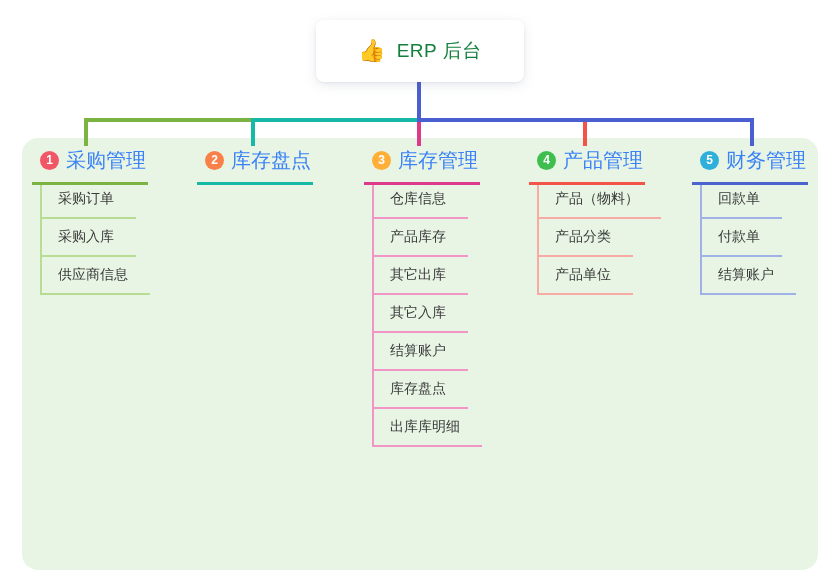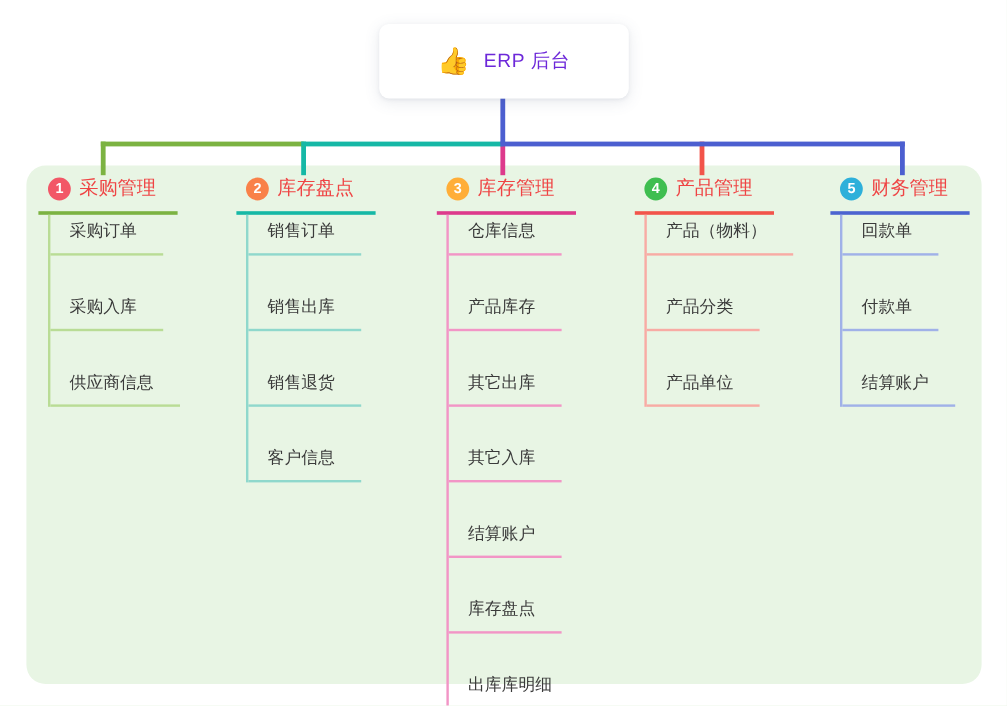--- a/index.html
+++ b/index.html
@@ -42,22 +42,22 @@
     background: #ffffff;
     border-radius: 8px;
     box-shadow: 0 3px 12px rgba(80, 90, 120, 0.13), 0 1px 3px rgba(80, 90, 120, 0.08);
     display: flex; align-items: center; justify-content: center;
     gap: 11px;
     z-index: 10;
     cursor: default;
   }
   .root-icon { font-size: 22px; line-height: 1; }
   .root-title {
-    font-size: 16px;
-    color: #6d28d9;
+    font-size: 19px;
+    color: #15803d;
     letter-spacing: 0.5px;
   }
 
   
   .branch { position: absolute; top: 147px; z-index: 2; }
   .branch-header {
     display: flex;
     align-items: center;
     padding: 0 0 8px 8px;
     width: 116px;
@@ -69,29 +69,29 @@
     background: var(--badge);
     color: #ffffff;
     font-size: 12px;
     font-weight: bold;
     line-height: 19px;
     text-align: center;
     flex: 0 0 19px;
   }
   .branch-label {
     margin-left: 7px;
-    font-size: 16px;
-    color: #ef4444;
+    font-size: 20px;
+    color: #3b82f6;
     white-space: nowrap;
   }
   .children {
     margin-left: 8px;
     border-left: 2px solid var(--light);
   }
-  .child { display: flex; height: 63px; }
+  .child { display: flex; height: 38px; }
   .child:first-child { height: 34px; }
   .child-label {
     display: flex;
     align-items: flex-end;
     height: 100%;
     padding: 0 22px 9px 16px;
     border-bottom: 2px solid var(--light);
     font-size: 14px;
     color: #3a3a3a;
     white-space: nowrap;
@@ -140,34 +140,20 @@
           <span class="child-label">供应商信息</span>
         </div>
       </div>
   </div>
 
   <div class="branch" id="branch-2" style="--main: #16b8a6; --light: #8fd8cc; --badge: #f98149;">
     <div class="branch-header">
       <span class="badge">2</span>
       <span class="branch-label">库存盘点</span>
     </div>
-    <div class="children">
-        <div class="child">
-          <span class="child-label">销售订单</span>
-        </div>
-        <div class="child">
-          <span class="child-label">销售出库</span>
-        </div>
-        <div class="child">
-          <span class="child-label">销售退货</span>
-        </div>
-        <div class="child">
-          <span class="child-label">客户信息</span>
-        </div>
-      </div>
   </div>
 
   <div class="branch" id="branch-3" style="--main: #dd3a8c; --light: #f295c6; --badge: #ffae38;">
     <div class="branch-header">
       <span class="badge">3</span>
       <span class="branch-label">库存管理</span>
     </div>
     <div class="children">
         <div class="child">
           <span class="child-label">仓库信息</span>

